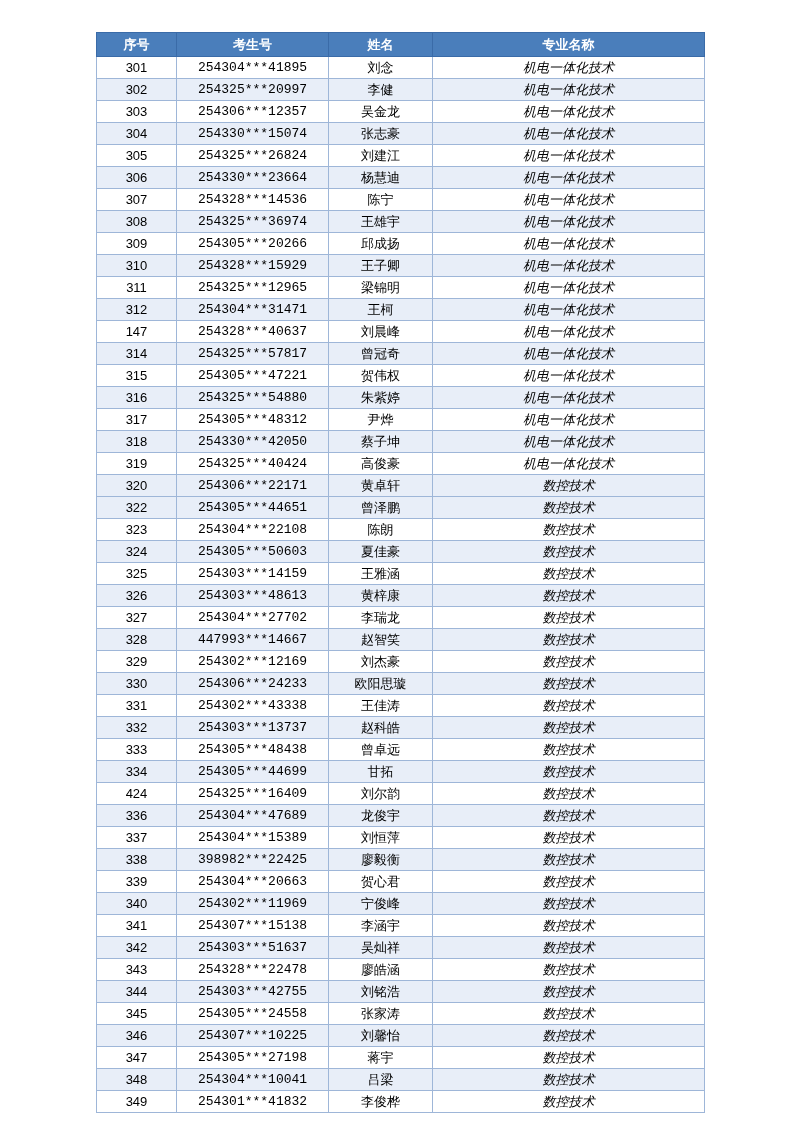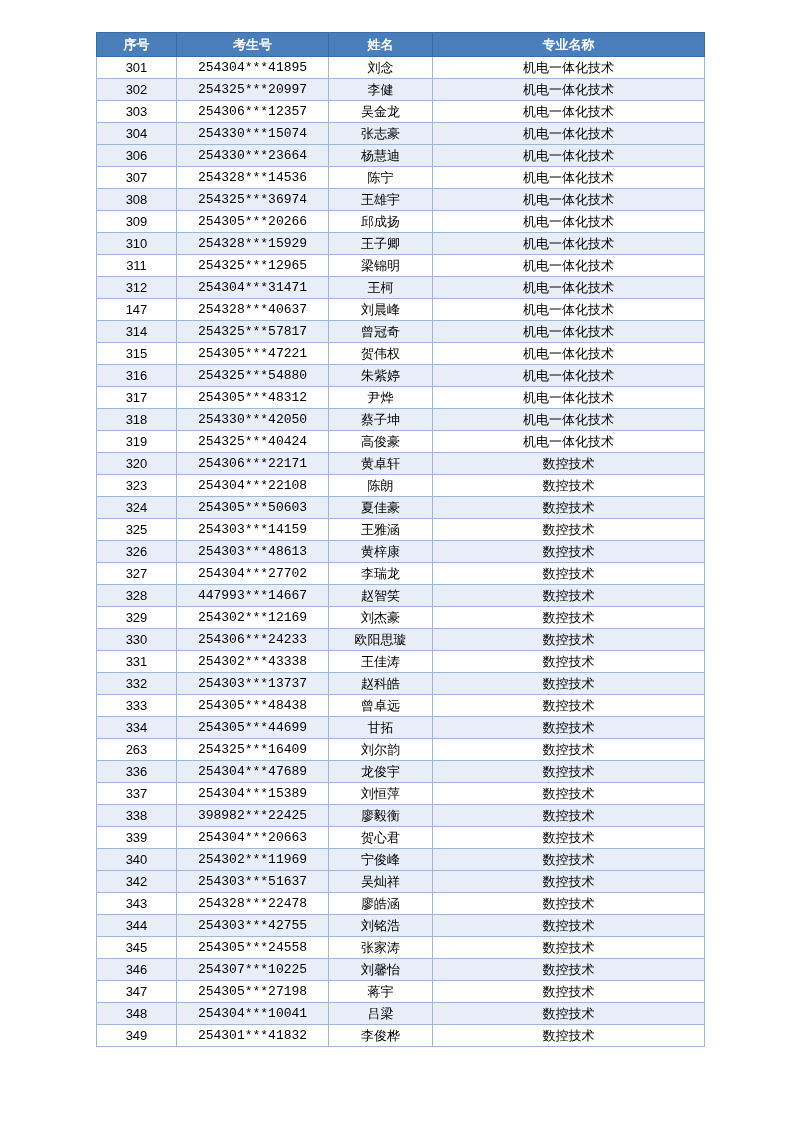--- a/index.html
+++ b/index.html
@@ -49,21 +49,21 @@
   col.c-exam  { width: 152px; }
   col.c-name  { width: 104px; }
   col.c-major { width: 272px; }
 
   tbody tr.odd td { background: #ffffff; }
   tbody tr.even td { background: #e8eef8; }
 
   td.index { font-size: 13px; }
   td.exam  { font-size: 13px; letter-spacing: 0px; font-family: Liberation Mono, monospace; }
   td.name  { font-size: 13px; }
-  td.major { font-size: 13px; }
+  td.major { font-size: 13px; font-style: italic; }
 </style>
 </head>
 <body>
 
 <div class="page">
   <table class="roster">
     <colgroup>
       <col class="c-index">
       <col class="c-exam">
       <col class="c-name">
@@ -95,20 +95,26 @@
           <td class="exam">254306***12357</td>
           <td class="name">吴金龙</td>
           <td class="major">机电一体化技术</td>
         </tr>
         <tr class="even">
           <td class="index">304</td>
           <td class="exam">254330***15074</td>
           <td class="name">张志豪</td>
           <td class="major">机电一体化技术</td>
         </tr>
+        <tr class="odd">
+          <td class="index">305</td>
+          <td class="exam">254325***26824</td>
+          <td class="name">刘建江</td>
+          <td class="major">机电一体化技术</td>
+        </tr>
         <tr class="even">
           <td class="index">306</td>
           <td class="exam">254330***23664</td>
           <td class="name">杨慧迪</td>
           <td class="major">机电一体化技术</td>
         </tr>
         <tr class="odd">
           <td class="index">307</td>
           <td class="exam">254328***14536</td>
           <td class="name">陈宁</td>
@@ -185,20 +191,26 @@
           <td class="exam">254325***40424</td>
           <td class="name">高俊豪</td>
           <td class="major">机电一体化技术</td>
         </tr>
         <tr class="even">
           <td class="index">320</td>
           <td class="exam">254306***22171</td>
           <td class="name">黄卓轩</td>
           <td class="major">数控技术</td>
         </tr>
+        <tr class="even">
+          <td class="index">322</td>
+          <td class="exam">254305***44651</td>
+          <td class="name">曾泽鹏</td>
+          <td class="major">数控技术</td>
+        </tr>
         <tr class="odd">
           <td class="index">323</td>
           <td class="exam">254304***22108</td>
           <td class="name">陈朗</td>
           <td class="major">数控技术</td>
         </tr>
         <tr class="even">
           <td class="index">324</td>
           <td class="exam">254305***50603</td>
           <td class="name">夏佳豪</td>
@@ -258,21 +270,21 @@
           <td class="name">曾卓远</td>
           <td class="major">数控技术</td>
         </tr>
         <tr class="even">
           <td class="index">334</td>
           <td class="exam">254305***44699</td>
           <td class="name">甘拓</td>
           <td class="major">数控技术</td>
         </tr>
         <tr class="odd">
-          <td class="index">263</td>
+          <td class="index">424</td>
           <td class="exam">254325***16409</td>
           <td class="name">刘尔韵</td>
           <td class="major">数控技术</td>
         </tr>
         <tr class="even">
           <td class="index">336</td>
           <td class="exam">254304***47689</td>
           <td class="name">龙俊宇</td>
           <td class="major">数控技术</td>
         </tr>
@@ -291,20 +303,26 @@
         <tr class="odd">
           <td class="index">339</td>
           <td class="exam">254304***20663</td>
           <td class="name">贺心君</td>
           <td class="major">数控技术</td>
         </tr>
         <tr class="even">
           <td class="index">340</td>
           <td class="exam">254302***11969</td>
           <td class="name">宁俊峰</td>
+          <td class="major">数控技术</td>
+        </tr>
+        <tr class="odd">
+          <td class="index">341</td>
+          <td class="exam">254307***15138</td>
+          <td class="name">李涵宇</td>
           <td class="major">数控技术</td>
         </tr>
         <tr class="even">
           <td class="index">342</td>
           <td class="exam">254303***51637</td>
           <td class="name">吴灿祥</td>
           <td class="major">数控技术</td>
         </tr>
         <tr class="odd">
           <td class="index">343</td>

